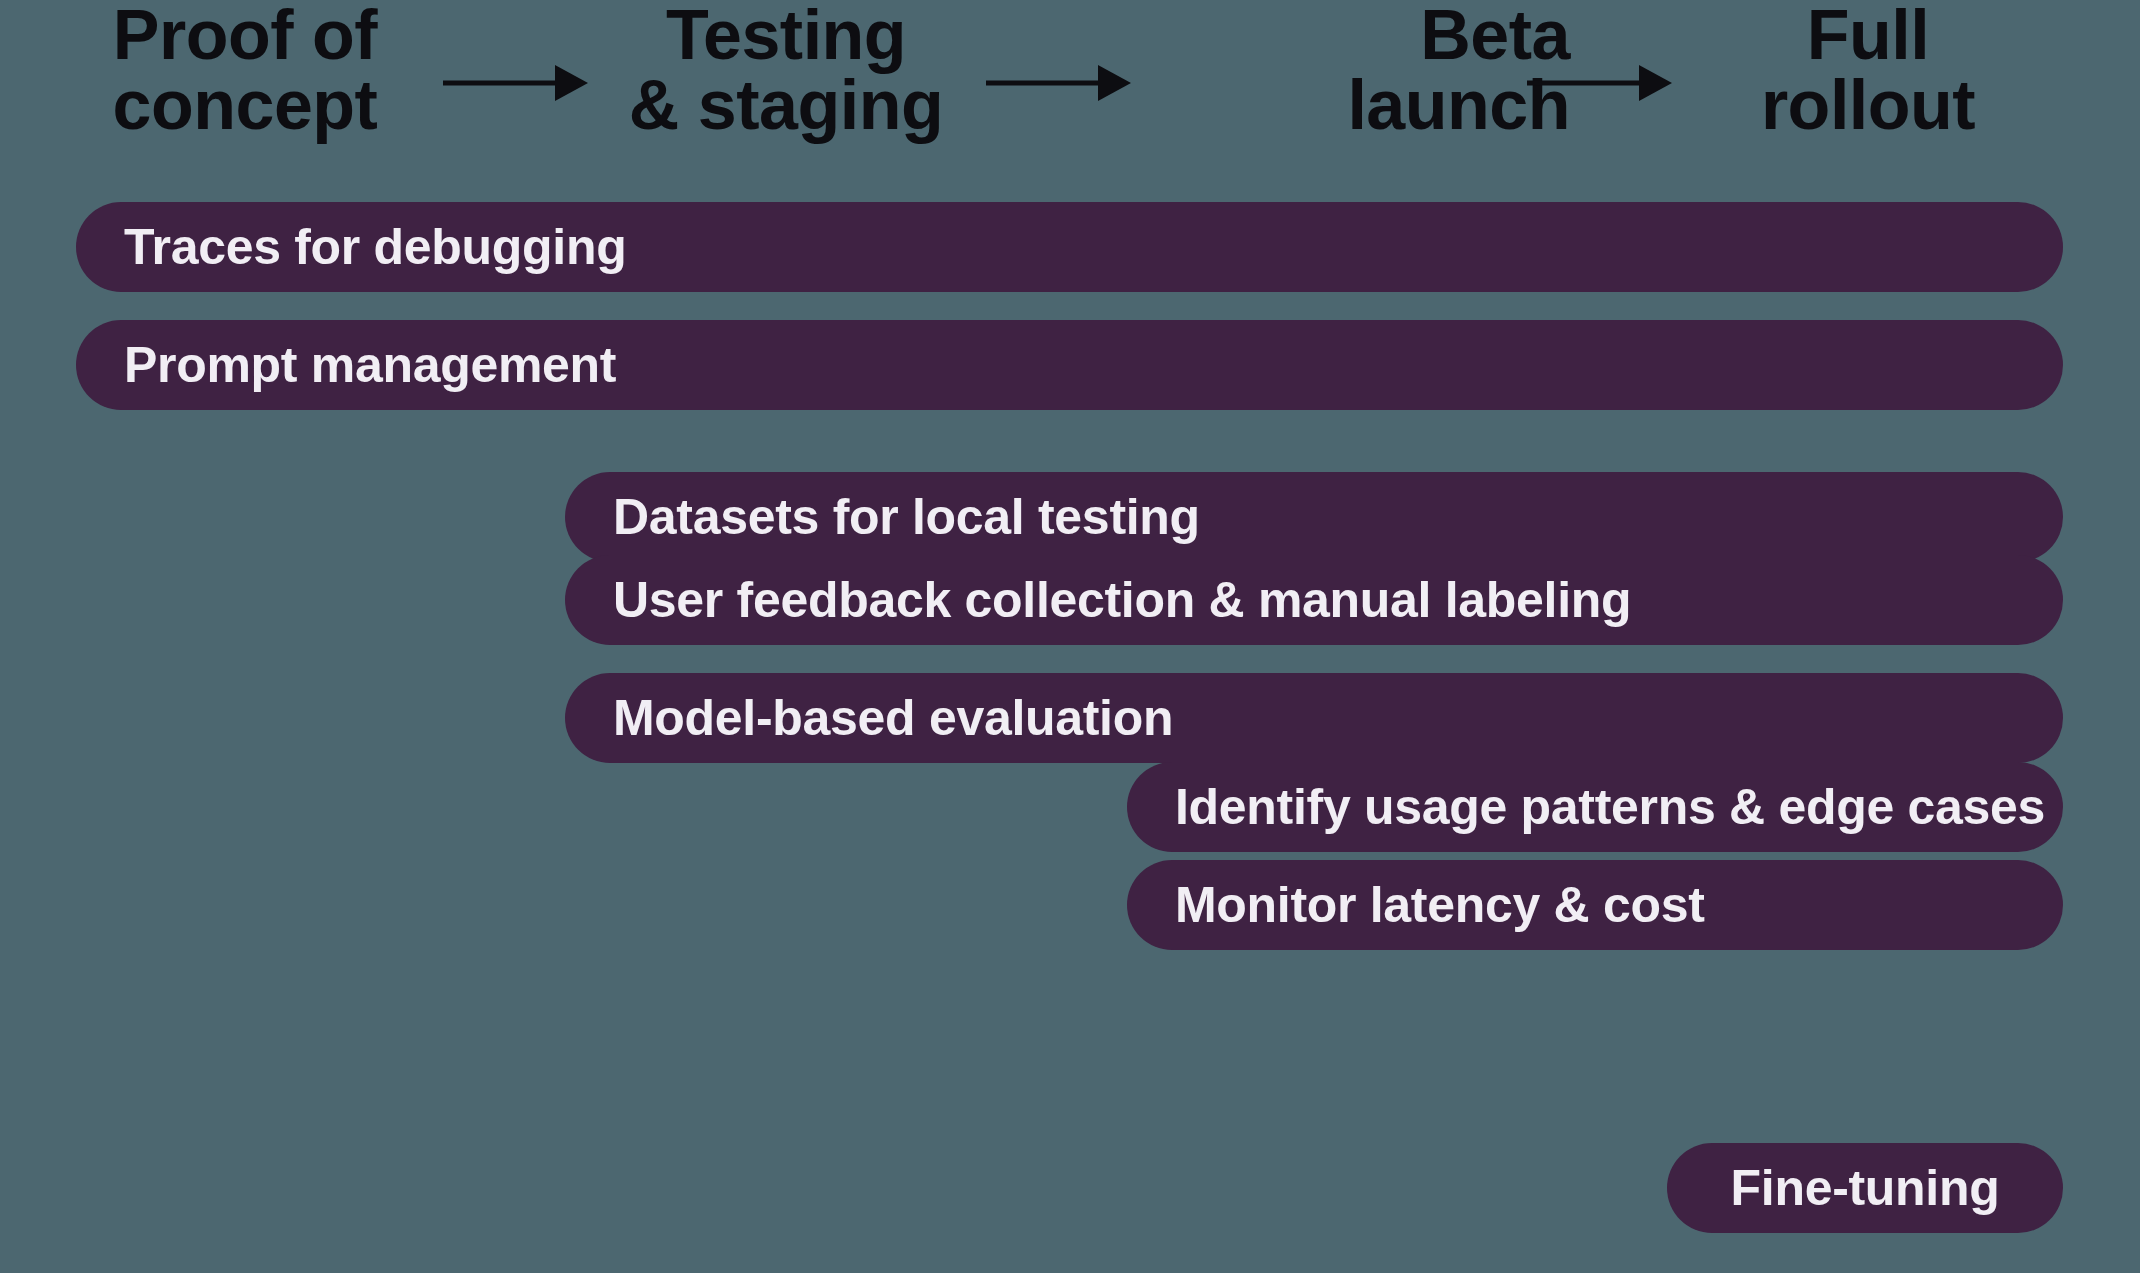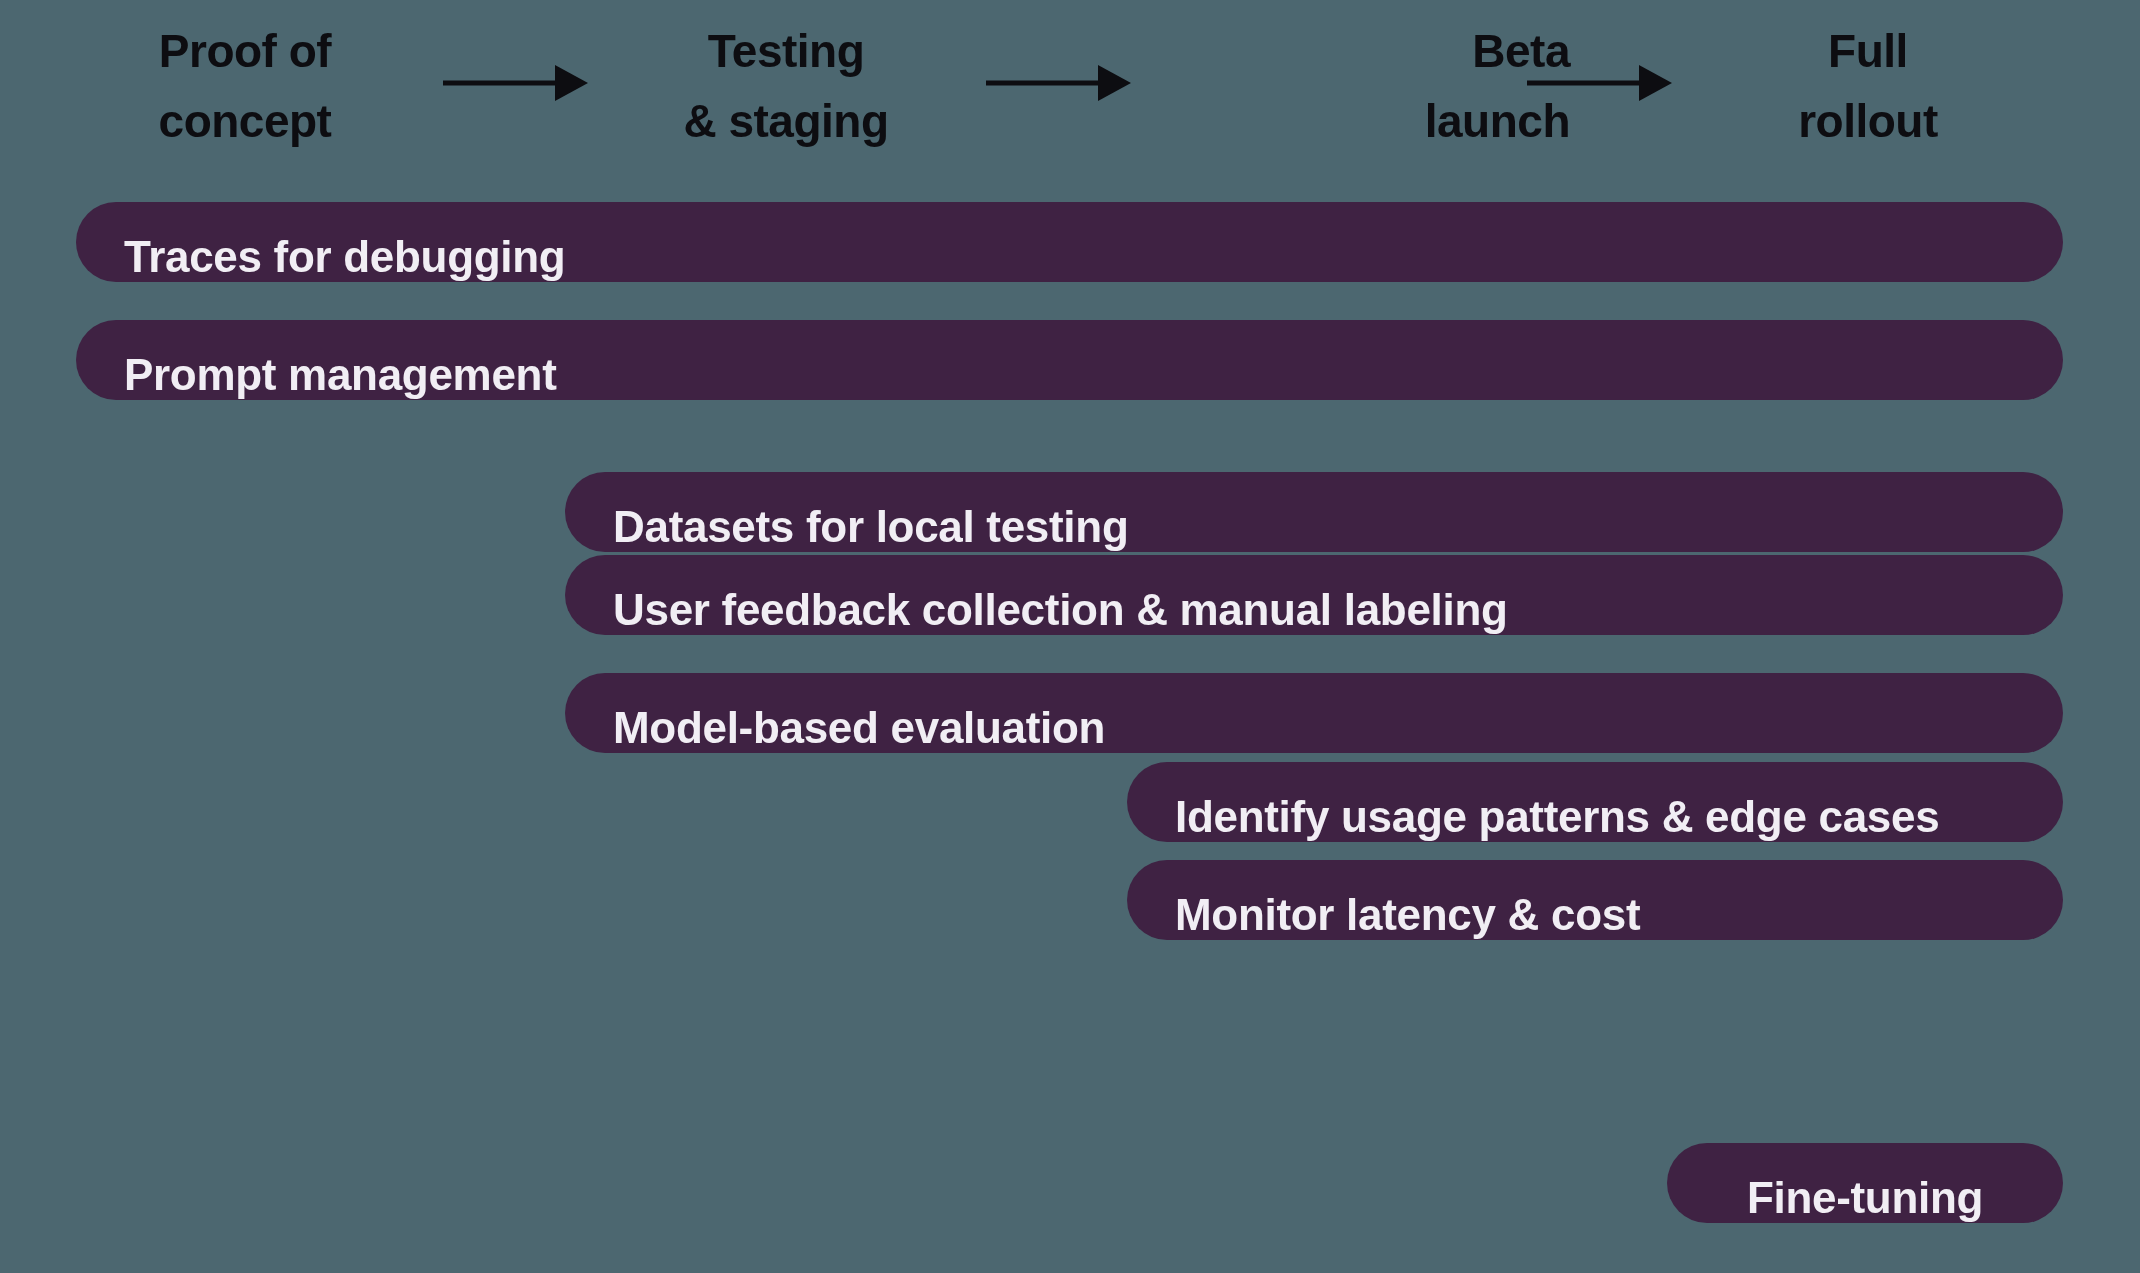--- a/index.html
+++ b/index.html
@@ -16,24 +16,24 @@
   .canvas {
     position: relative;
     width: 2140px;
     height: 1273px;
     background: #4C6770;
   }
 
   
   .stage {
     position: absolute;
-    top: 16px;
+    top: 0;
     width: 480px;
     text-align: center;
-    font-size: 46px;
+    font-size: 70px;
     font-weight: 700;
     line-height: 70px;
     color: #0D0D11;
     letter-spacing: -0.5px;
     white-space: pre-line;
   }
   .stage1 { left: 5px;    }  
   .stage2 { left: 546px;  }  
   .stage3 { left: 1090px; text-align: right; }  
   .stage4 { left: 1628px; }  
@@ -44,27 +44,27 @@
     width: 145px;
     height: 40px;
   }
   .arrow1 { left: 443px;  }
   .arrow2 { left: 986px;  }
   .arrow3 { left: 1527px; }
 
   
   .bar {
     position: absolute;
-    height: 80px;
+    height: 90px;
     background: #3F2243;
     border-radius: 45px;
     display: flex;
-    align-items: flex-end;
+    align-items: center;
     color: #F1EEF4;
-    font-size: 44px;
+    font-size: 50px;
     font-weight: 700;
     letter-spacing: -0.3px;
     padding-left: 48px;
     box-sizing: border-box;
     white-space: nowrap;
   }
   .bar.centered {
     padding-left: 0;
     justify-content: center;
   }

